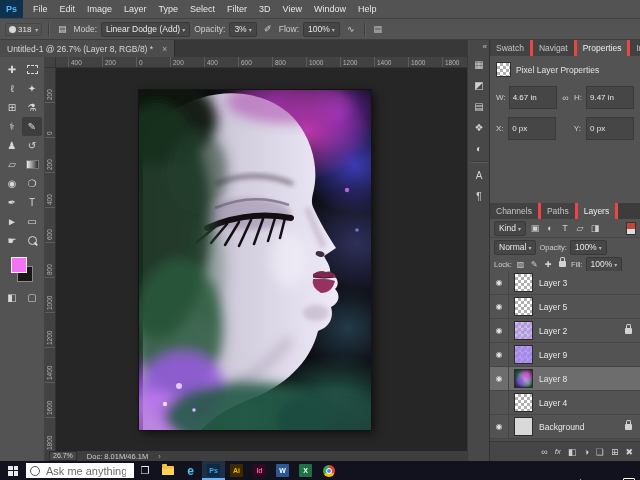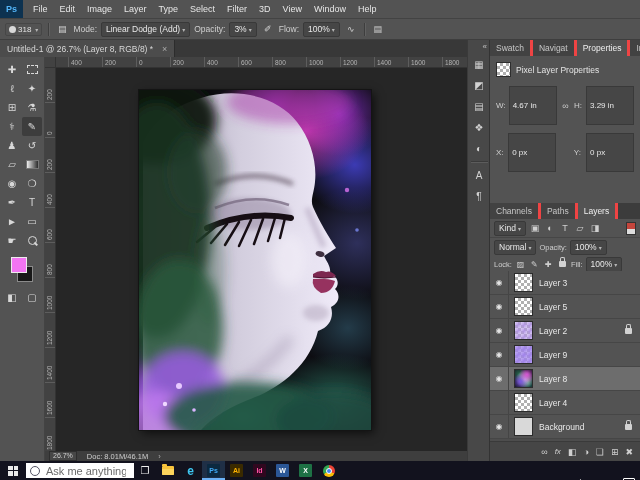--- a/index.html
+++ b/index.html
@@ -72,21 +72,21 @@
   .properties-group{top:0;height:163px;}
   .layers-group{top:163px;bottom:0;}
   .ptabs{height:16px;background:#3c3c3c;display:flex;overflow:hidden;}
   .ptab{padding:0 6px;display:flex;align-items:center;background:#424242;border-right:3px solid #ef4444;color:#c6c6c6;font-size:8.5px;white-space:nowrap;}
   .ptab.active{background:#535353;color:#efefef;}
   .pbody{padding:6px 6px 0 6px;}
   .prop-title{display:flex;align-items:center;gap:5px;margin-bottom:9px;color:#e4e4e4;}
   .prop-icon{width:13px;height:13px;border:1px solid #2e2e2e;}
   .frow{display:flex;align-items:center;gap:3px;margin-bottom:8px;}
   .flabel{color:#cfcfcf;width:11px;font-size:8px;}
-  .field{background:#464646;border:1px solid #393939;height:13px;min-width:40px;display:inline-flex;align-items:center;padding:12px 3px;color:#e8e8e8;font-size:8px;}
+  .field{background:#464646;border:1px solid #393939;height:13px;min-width:40px;display:inline-flex;align-items:center;padding:4px 3px;color:#e8e8e8;font-size:8px;}
   .linkicon{width:14px;text-align:center;color:#c8c8c8;font-size:9px;}
   .filter-row{height:18px;display:flex;align-items:center;gap:3px;padding:0 4px;border-bottom:1px solid #464646;}
   .ficon{width:12px;height:12px;display:flex;align-items:center;justify-content:center;color:#d0d0d0;font-size:9px;}
   .ftoggle{width:8px;height:11px;margin-left:auto;border:1px solid #333;background:linear-gradient(#c4453c 50%,#ddd 50%);}
   .blend-row{height:18px;display:flex;align-items:center;gap:3px;padding:0 4px;}
   .plabel{font-size:7.5px;color:#cfcfcf;}
   .lock-row{height:16px;display:flex;align-items:center;gap:3px;padding:0 4px;}
   .lkicon{width:11px;height:11px;display:flex;align-items:center;justify-content:center;color:#cfcfcf;font-size:8px;}
   .padlock{width:7px;height:6px;background:#d2d2d2;border-radius:1px;position:relative;display:inline-block;}
   .padlock::before{content:"";position:absolute;top:-4px;left:1px;width:3px;height:4px;border:1px solid #d2d2d2;border-bottom:none;border-radius:2px 2px 0 0;}
@@ -359,21 +359,21 @@
       <div class="pbody">
         <div class="prop-title">
           <span class="prop-icon checker"></span>
           <span>Pixel Layer Properties</span>
         </div>
         <div class="frow">
           <span class="flabel">W:</span>
           <span class="field">4.67 in</span>
           <span class="linkicon">∞</span>
           <span class="flabel">H:</span>
-          <span class="field">3.29 in</span>
+          <span class="field">9.47 in</span>
         </div>
         <div class="frow">
           <span class="flabel">X:</span>
           <span class="field">0 px</span>
           <span class="linkicon"></span>
           <span class="flabel">Y:</span>
           <span class="field">0 px</span>
         </div>
       </div>
     </div>

